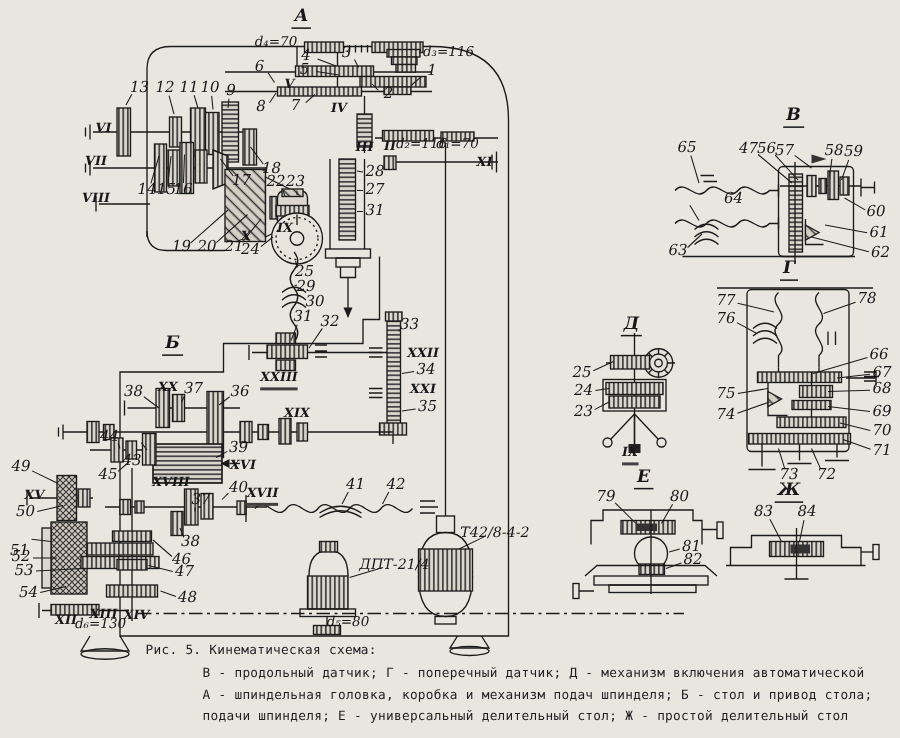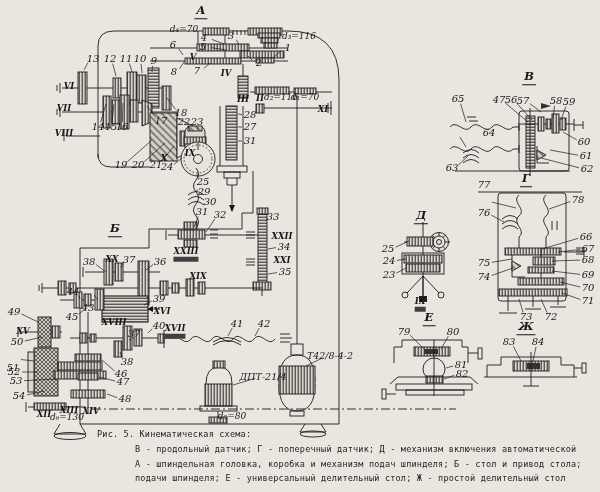--- a/index.html
+++ b/index.html
@@ -6,21 +6,21 @@
   #stage{position:relative;width:600px;height:492px;background:#e9e6df;overflow:hidden;
          font-family:"DejaVu Serif",serif;}
   svg{position:absolute;left:0;top:0;}
   .lbl{position:absolute;transform:translate(-50%,-50%);white-space:nowrap;color:#17171a;
        font-style:italic;line-height:1;}
   .n{font-size:10px;}
   .r{font-size:8.5px;font-weight:bold;}
   .d{font-size:9px;}
   .m{font-size:9.5px;}
   .s{font-size:11.5px;font-weight:bold;border-bottom:1.2px solid #17171a;padding:0 2px 1px;}
-  .u{border-bottom:5px solid #404040;padding-bottom:1px;}
+  .u{border-bottom:2px solid #404040;padding-bottom:1px;}
   .cap{position:absolute;left:97px;top:427px;font-family:"DejaVu Sans Mono",monospace;
        font-size:8.5px;line-height:14.8px;color:#1f1f23;letter-spacing:.2px;}
   .cap .ind{margin-left:38px;}
 </style>
 </head>
 <body>
 
 <div id="stage">
 
 <svg id="drawing" width="600" height="492" viewBox="0 0 600 492" stroke="#1b1b1b" fill="none" stroke-width="0.9">
@@ -430,21 +430,21 @@
     <span class="lbl n" style="left: 588px; top: 249px;">67</span>
     <span class="lbl n" style="left: 588px; top: 260px;">68</span>
     <span class="lbl n" style="left: 588px; top: 275px;">69</span>
     <span class="lbl n" style="left: 588px; top: 288px;">70</span>
     <span class="lbl n" style="left: 588px; top: 301px;">71</span>
     <span class="lbl n" style="left: 551px; top: 317px;">72</span>
     <span class="lbl n" style="left: 526px; top: 317px;">73</span>
     <span class="lbl n" style="left: 484px; top: 277px;">74</span>
     <span class="lbl n" style="left: 484px; top: 263px;">75</span>
     <span class="lbl n" style="left: 484px; top: 213px;">76</span>
-    <span class="lbl n" style="left: 484px; top: 185px; text-align: center;">77</span>
+    <span class="lbl n" style="left: 484px; top: 201px; text-align: center;">77</span>
     <span class="lbl n" style="left: 578px; top: 200px;">78</span>
     <span class="lbl n" style="left: 388px; top: 249px;">25</span>
     <span class="lbl n" style="left: 389px; top: 261px;">24</span>
     <span class="lbl n" style="left: 389px; top: 275px;">23</span>
     <span class="lbl n" style="left: 404px; top: 332px;">79</span>
     <span class="lbl n" style="left: 453px; top: 332px;">80</span>
     <span class="lbl n" style="left: 461px; top: 365px;">81</span>
     <span class="lbl n" style="left: 462px; top: 374px;">82</span>
     <span class="lbl n" style="left: 509px; top: 342px;">83</span>
     <span class="lbl n" style="left: 538px; top: 342px;">84</span>

